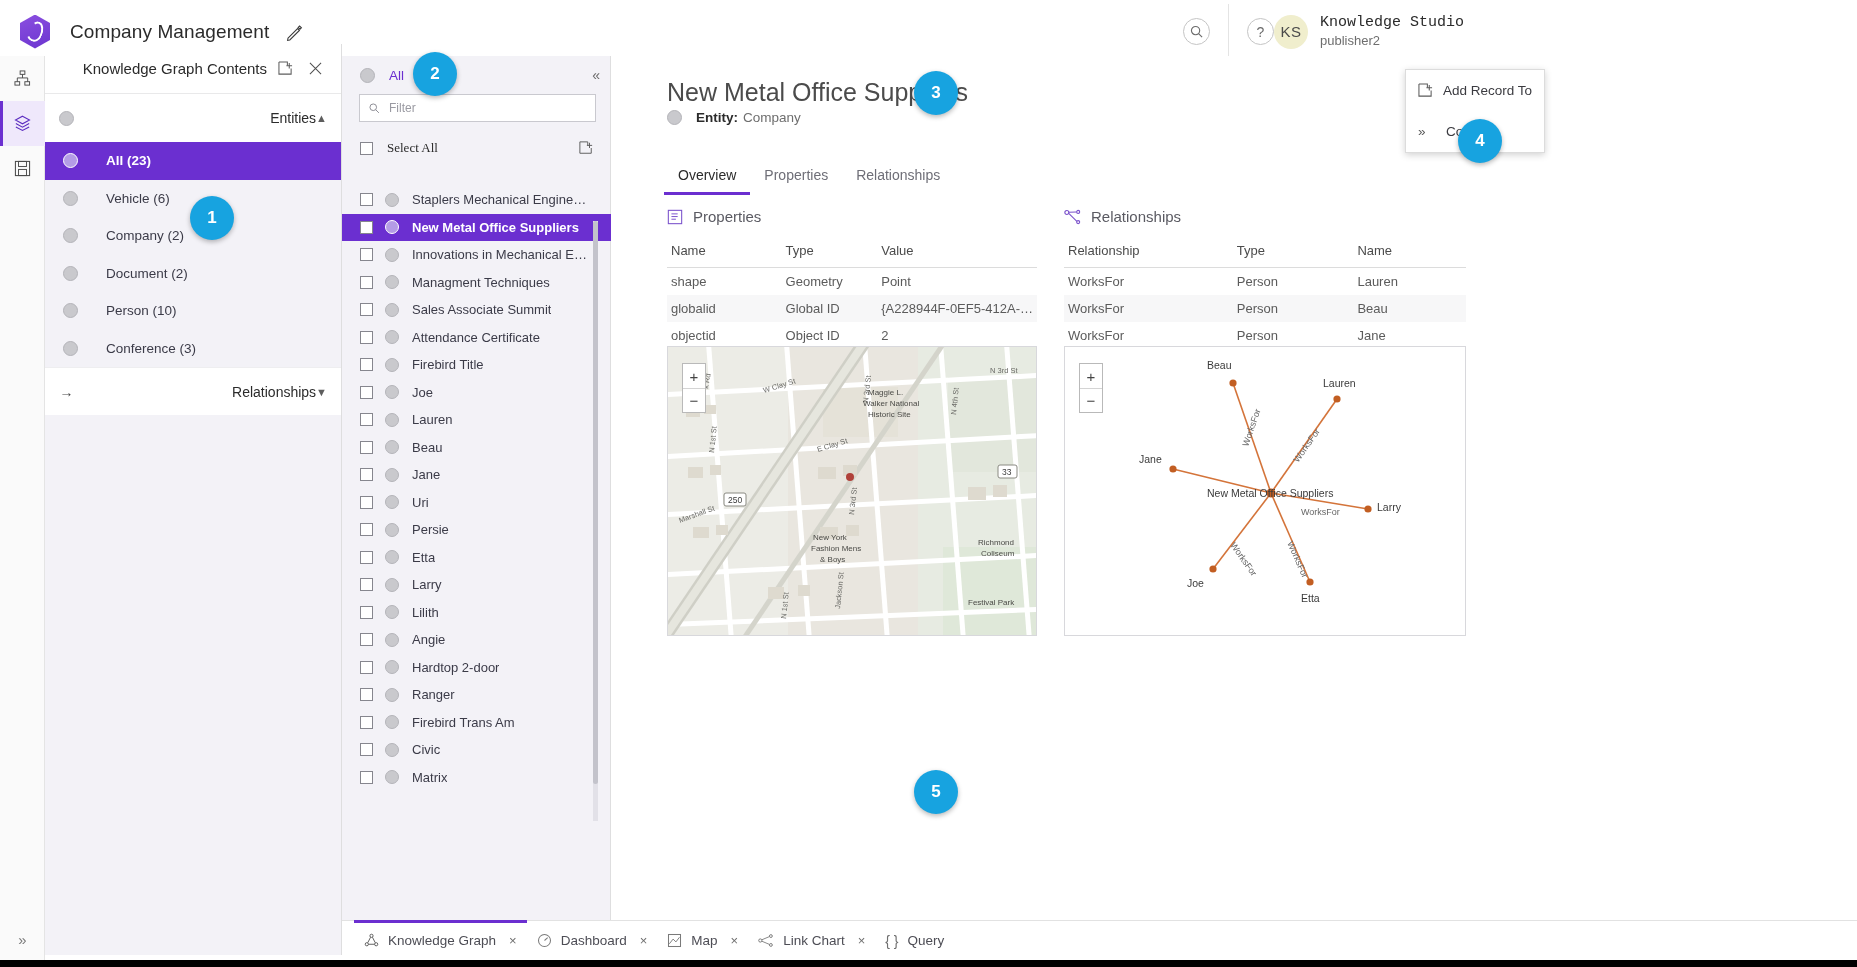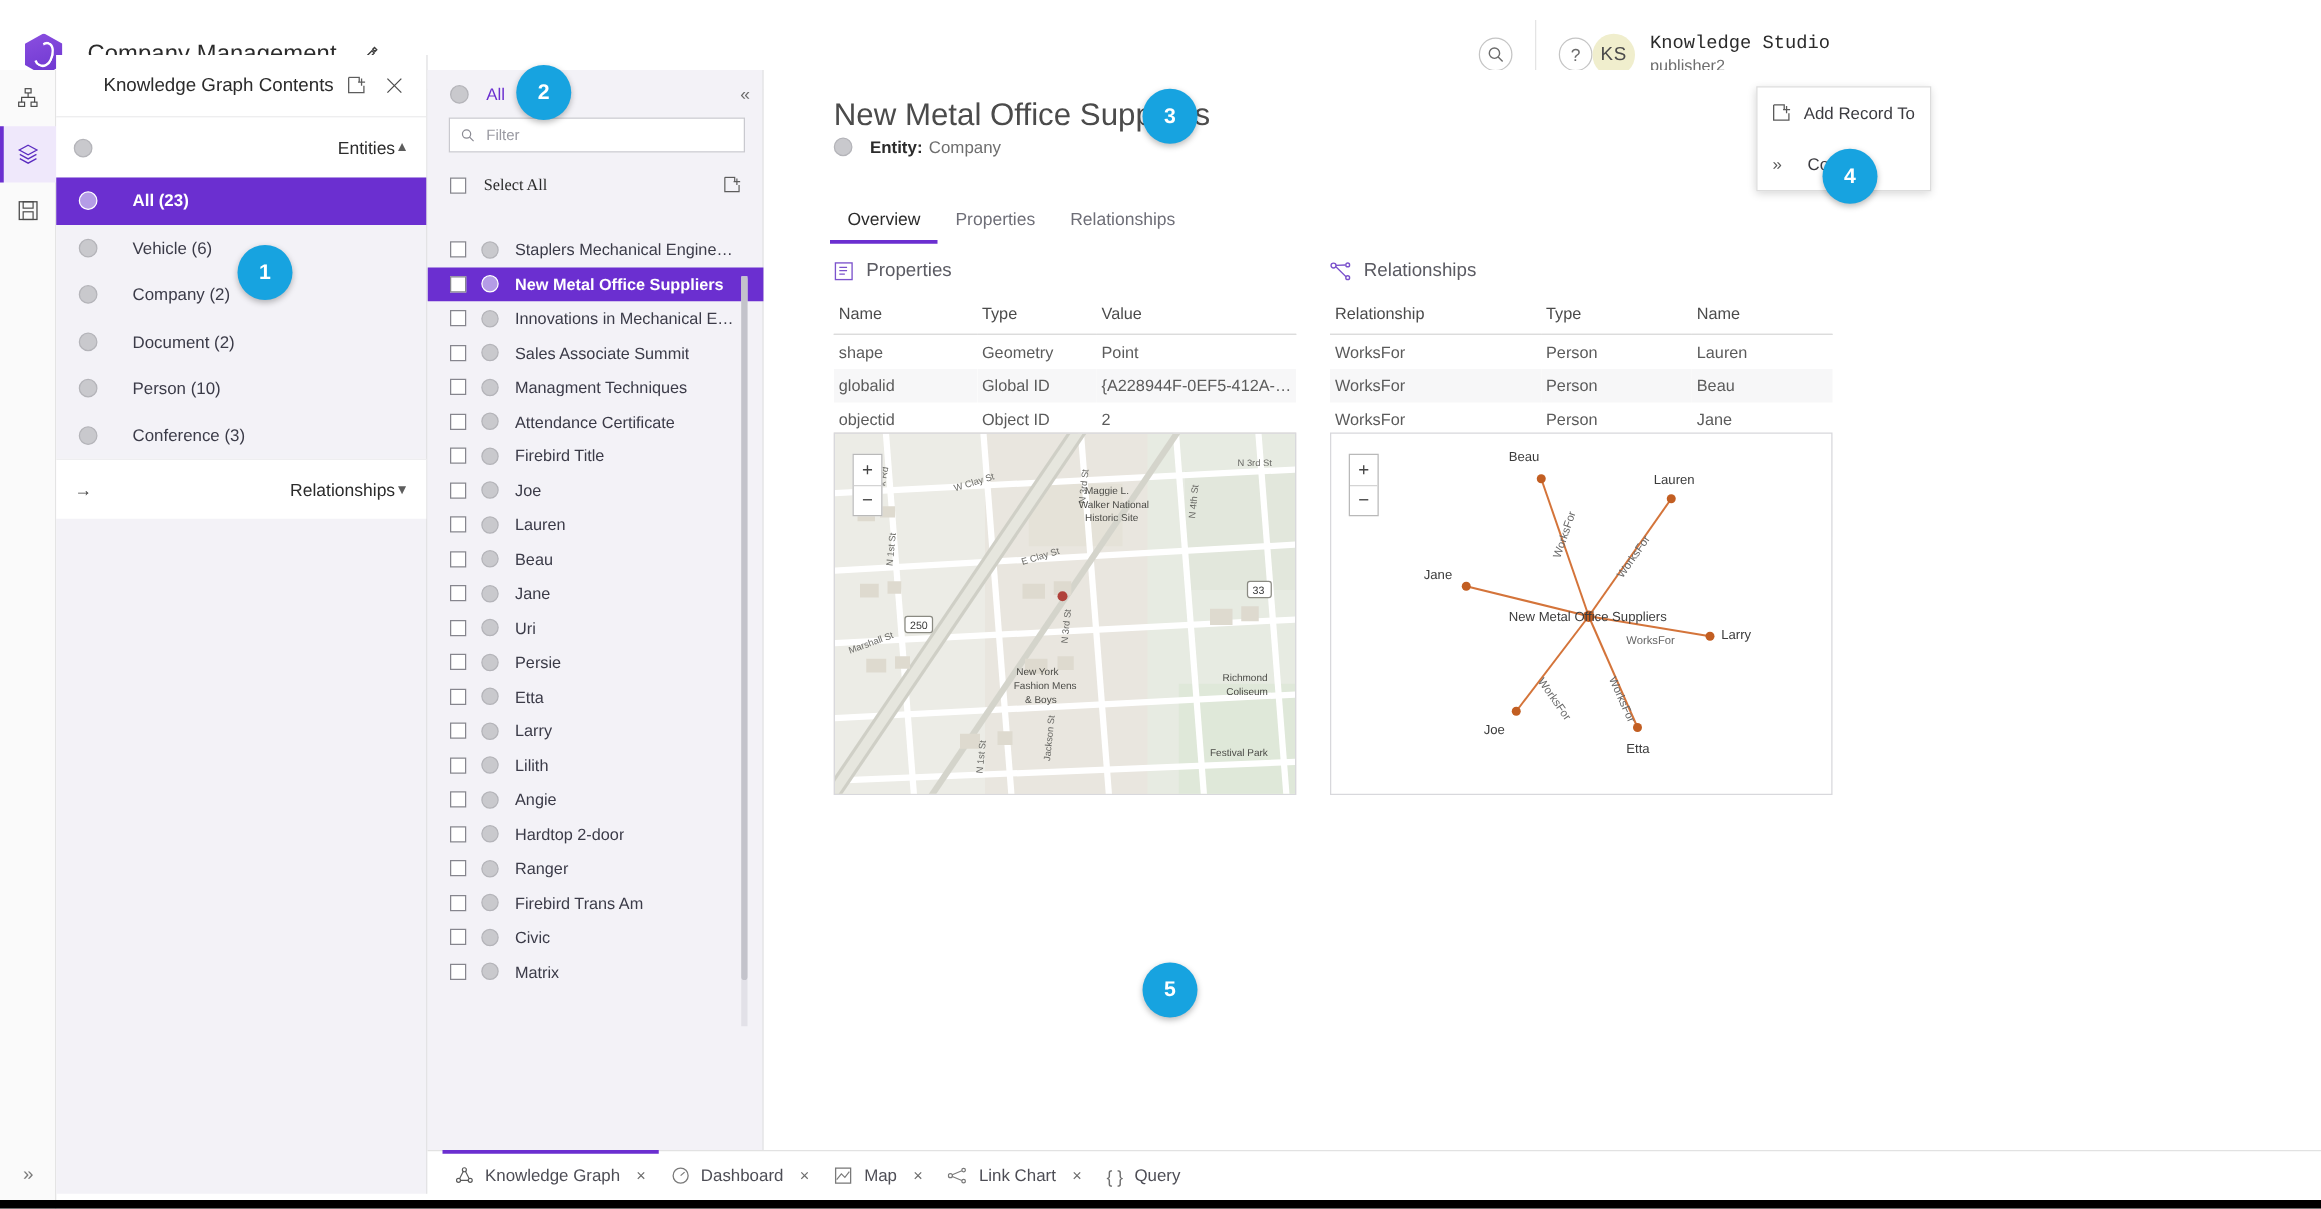--- a/index.html
+++ b/index.html
@@ -9,21 +9,21 @@
     overflow: hidden;
     background: #ffffff;
     font-family: "Liberation Sans", sans-serif;
     font-size: 13px;
     color: #323232;
   }
   #app { position: relative; width: 1857px; height: 967px; }
 
   
   .topbar {
-    position: absolute; left: 0; top: 16px; width: 1486px; height: 56px;
+    position: absolute; left: 0; top: 4px; width: 1486px; height: 56px;
     background: #ffffff; border-bottom: 1px solid #e4e4e4;
     display: flex; align-items: center;
   }
   .app-logo {
     width: 34px; height: 38px; margin-left: 18px;
     display: flex; align-items: center; justify-content: center;
   }
   .logo-hex {
     width: 30px; height: 34px; position: relative;
     background: linear-gradient(160deg,#8b4fe0 0%, #6b35cf 100%);
@@ -416,26 +416,26 @@
           <div class="p2-name">New Metal Office Suppliers</div>
         </div>
         <div class="p2-row">
           <div class="cbx"></div>
           <div class="dot-grey"></div>
           <div class="p2-name">Innovations in Mechanical Engin…</div>
         </div>
         <div class="p2-row">
           <div class="cbx"></div>
           <div class="dot-grey"></div>
+          <div class="p2-name">Managment Techniques</div>
+        </div>
+        <div class="p2-row">
+          <div class="cbx"></div>
+          <div class="dot-grey"></div>
           <div class="p2-name">Sales Associate Summit</div>
-        </div>
-        <div class="p2-row">
-          <div class="cbx"></div>
-          <div class="dot-grey"></div>
-          <div class="p2-name">Managment Techniques</div>
         </div>
         <div class="p2-row">
           <div class="cbx"></div>
           <div class="dot-grey"></div>
           <div class="p2-name">Attendance Certificate</div>
         </div>
         <div class="p2-row">
           <div class="cbx"></div>
           <div class="dot-grey"></div>
           <div class="p2-name">Firebird Title</div>

